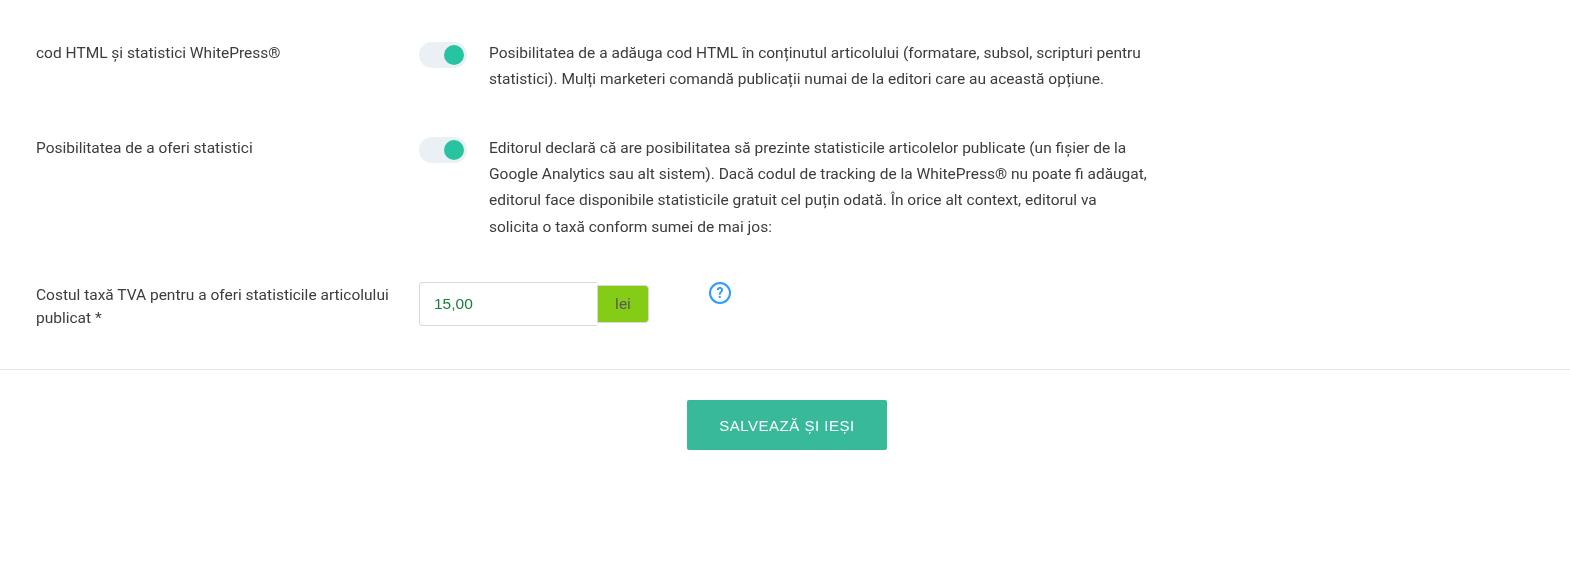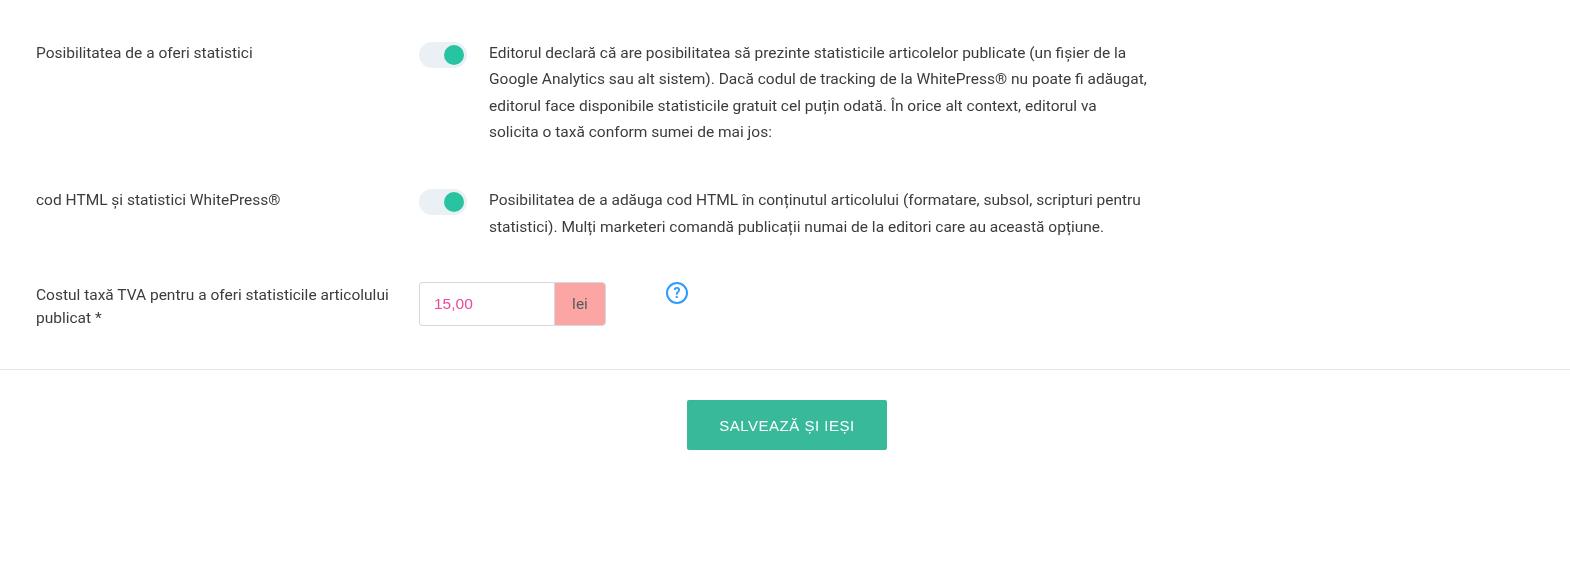--- a/index.html
+++ b/index.html
@@ -60,36 +60,36 @@
       font-size: 15.5px;
       color: #3c3c3c;
       line-height: 1.7;
     }
     .input-group {
       display: flex;
       align-items: center;
     }
     .input-field {
       height: 44px;
-      width: 135px;
+      width: 178px;
       border: 1px solid #d6d9dd;
       border-right: none;
       border-radius: 4px 0 0 4px;
       padding: 0 14px;
       font-size: 15.5px;
-      color: #ec4899;
+      color: #15803d;
       outline: none;
     }
     .input-addon {
-      height: 44px;
+      height: 38px;
       min-width: 52px;
       display: flex;
       align-items: center;
       justify-content: center;
-      background: #fca5a5;
+      background: #84cc16;
       border: 1px solid #d6d9dd;
       border-radius: 0 4px 4px 0;
       font-size: 15.5px;
       color: #5a5a5a;
       padding: 0 12px;
     }
     .help-icon {
       margin-left: 60px;
       width: 22px;
       height: 22px;
@@ -127,32 +127,32 @@
     .row-tight {
       margin-bottom: 10px;
     }
   </style>
 </head>
 <body>
 
 <div class="form-section">
 
   <div class="form-row">
+    <div class="form-label">cod HTML și statistici WhitePress®</div>
+    <div class="form-control">
+      <div class="toggle on"></div>
+      <div class="toggle-desc">Posibilitatea de a adăuga cod HTML în conținutul articolului (formatare, subsol, scripturi pentru statistici). Mulți marketeri comandă publicații numai de la editori care au această opțiune.</div>
+    </div>
+  </div>
+
+  <div class="form-row">
     <div class="form-label">Posibilitatea de a oferi statistici</div>
     <div class="form-control">
       <div class="toggle on"></div>
       <div class="toggle-desc">Editorul declară că are posibilitatea să prezinte statisticile articolelor publicate (un fișier de la Google Analytics sau alt sistem). Dacă codul de tracking de la WhitePress® nu poate fi adăugat, editorul face disponibile statisticile gratuit cel puțin odată. În orice alt context, editorul va solicita o taxă conform sumei de mai jos:</div>
-    </div>
-  </div>
-
-  <div class="form-row">
-    <div class="form-label">cod HTML și statistici WhitePress®</div>
-    <div class="form-control">
-      <div class="toggle on"></div>
-      <div class="toggle-desc">Posibilitatea de a adăuga cod HTML în conținutul articolului (formatare, subsol, scripturi pentru statistici). Mulți marketeri comandă publicații numai de la editori care au această opțiune.</div>
     </div>
   </div>
 
   <div class="form-row row-tight">
     <div class="form-label">Costul taxă TVA pentru a oferi statisticile articolului publicat *</div>
     <div class="form-control">
       <div class="input-group">
         <input class="input-field" type="text" value="15,00" style="">
         <div class="input-addon">lei</div>
       </div>

